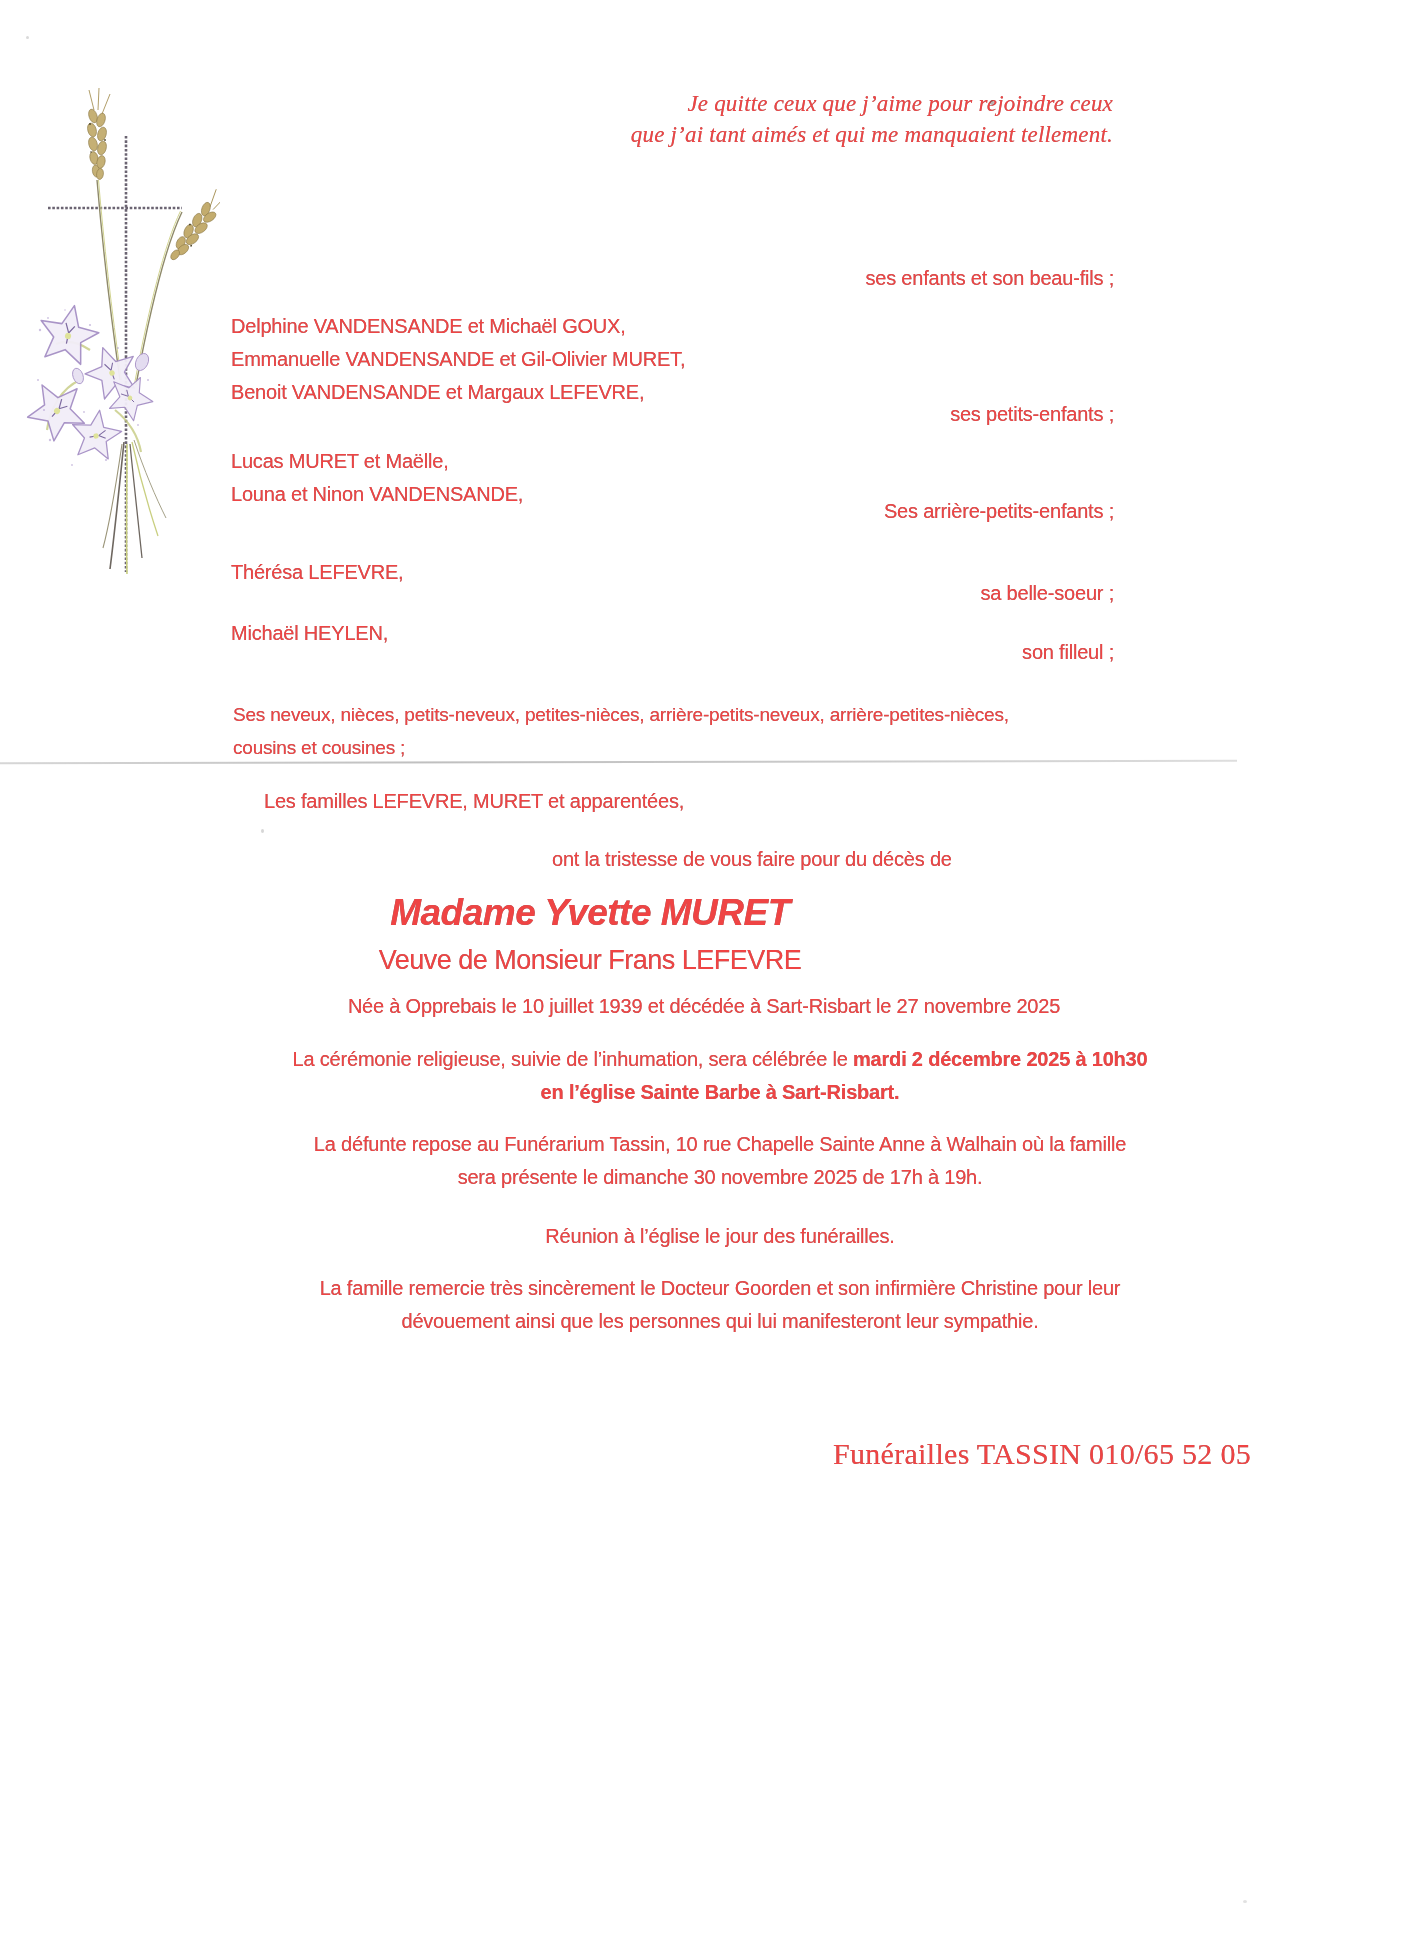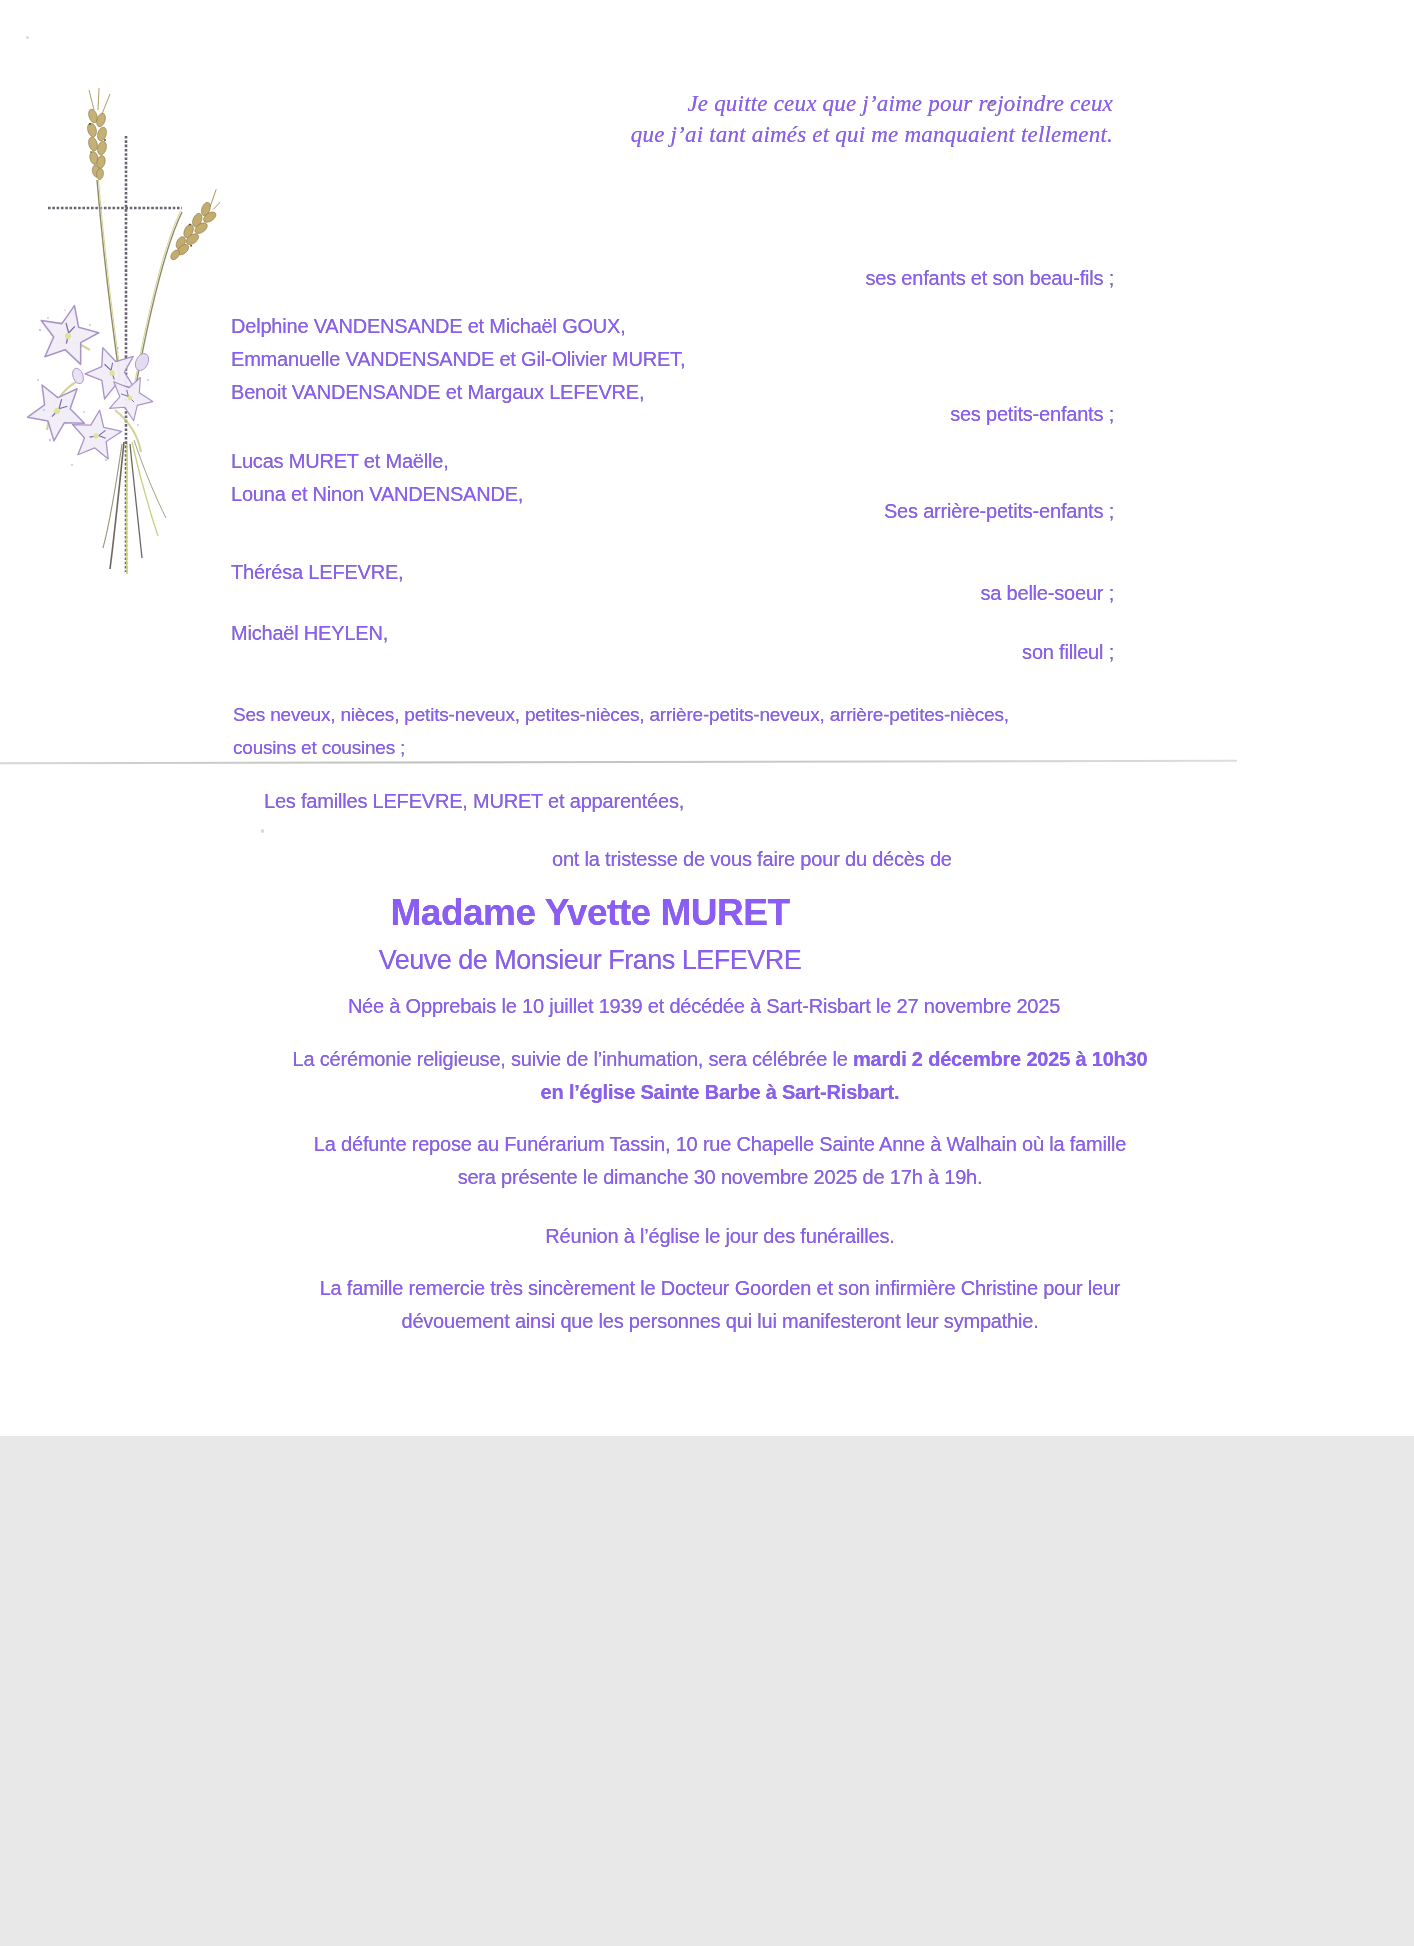--- a/index.html
+++ b/index.html
@@ -1,23 +1,23 @@
 <!DOCTYPE html>
 <html><head>
 <meta charset="utf-8">
 <style>
   html,body{margin:0;padding:0;background:#e8e8e8;}
   .page{
     position:relative;
-    width:1414px;height:1436px;
+    width:1414px;height:1946px;
     margin:0 auto;
     background:#ffffff;
     overflow:hidden;
     font-family:"Liberation Sans","DejaVu Sans",sans-serif;
-    color:#8b5cf6;
+    color:#ef4444;
   }
   .abs{position:absolute;white-space:nowrap;}
   .sans{font-size:20px;line-height:33px;letter-spacing:-0.2px;
         text-shadow:0 0 0.5px rgba(27,27,27,0.55);}
   .small-sans{font-size:19px;line-height:33px;letter-spacing:-0.2px;
         text-shadow:0 0 0.5px rgba(27,27,27,0.55);}
   .serif{font-family:"Liberation Serif","DejaVu Serif",serif;}
   .epigraph{
     top:88px;right:301px;text-align:right;
     font-style:italic;font-size:23px;line-height:31px;letter-spacing:0.2px;
@@ -179,21 +179,21 @@
     <div>Ses neveux, nièces, petits-neveux, petites-nièces, arrière-petits-neveux, arrière-petites-nièces,</div>
     <div>cousins et cousines ;</div>
   </div>
 
   <div class="scanline"></div>
 
   <div class="abs sans" style="left:236px;top:785px;margin-left:28px;">Les familles LEFEVRE, MURET et apparentées,</div>
 
   <div class="abs sans" style="left:552px;top:843px;">ont la tristesse de vous faire pour du décès de</div>
 
-  <div class="abs center-wrap title" style="top:891px;">Madame Yvette MURET</div>
+  <div class="abs center-wrap title" style="top:891px;font-style:italic;">Madame Yvette MURET</div>
 
   <div class="abs center-wrap subtitle" style="top:943px;">Veuve de Monsieur Frans LEFEVRE</div>
 
   <div class="abs center-wide sans" style="top:990px;">Née à Opprebais le 10 juillet 1939 et décédée à Sart-Risbart le 27 novembre 2025</div>
 
   <div class="abs center-para sans" style="top:1043px;">
     <div><span>La cérémonie religieuse, suivie de l’inhumation, sera célébrée le </span><span class="b">mardi 2 décembre 2025 à 10h30</span></div>
     <div class="b">en l’église Sainte Barbe à Sart-Risbart.</div>
   </div>
 

